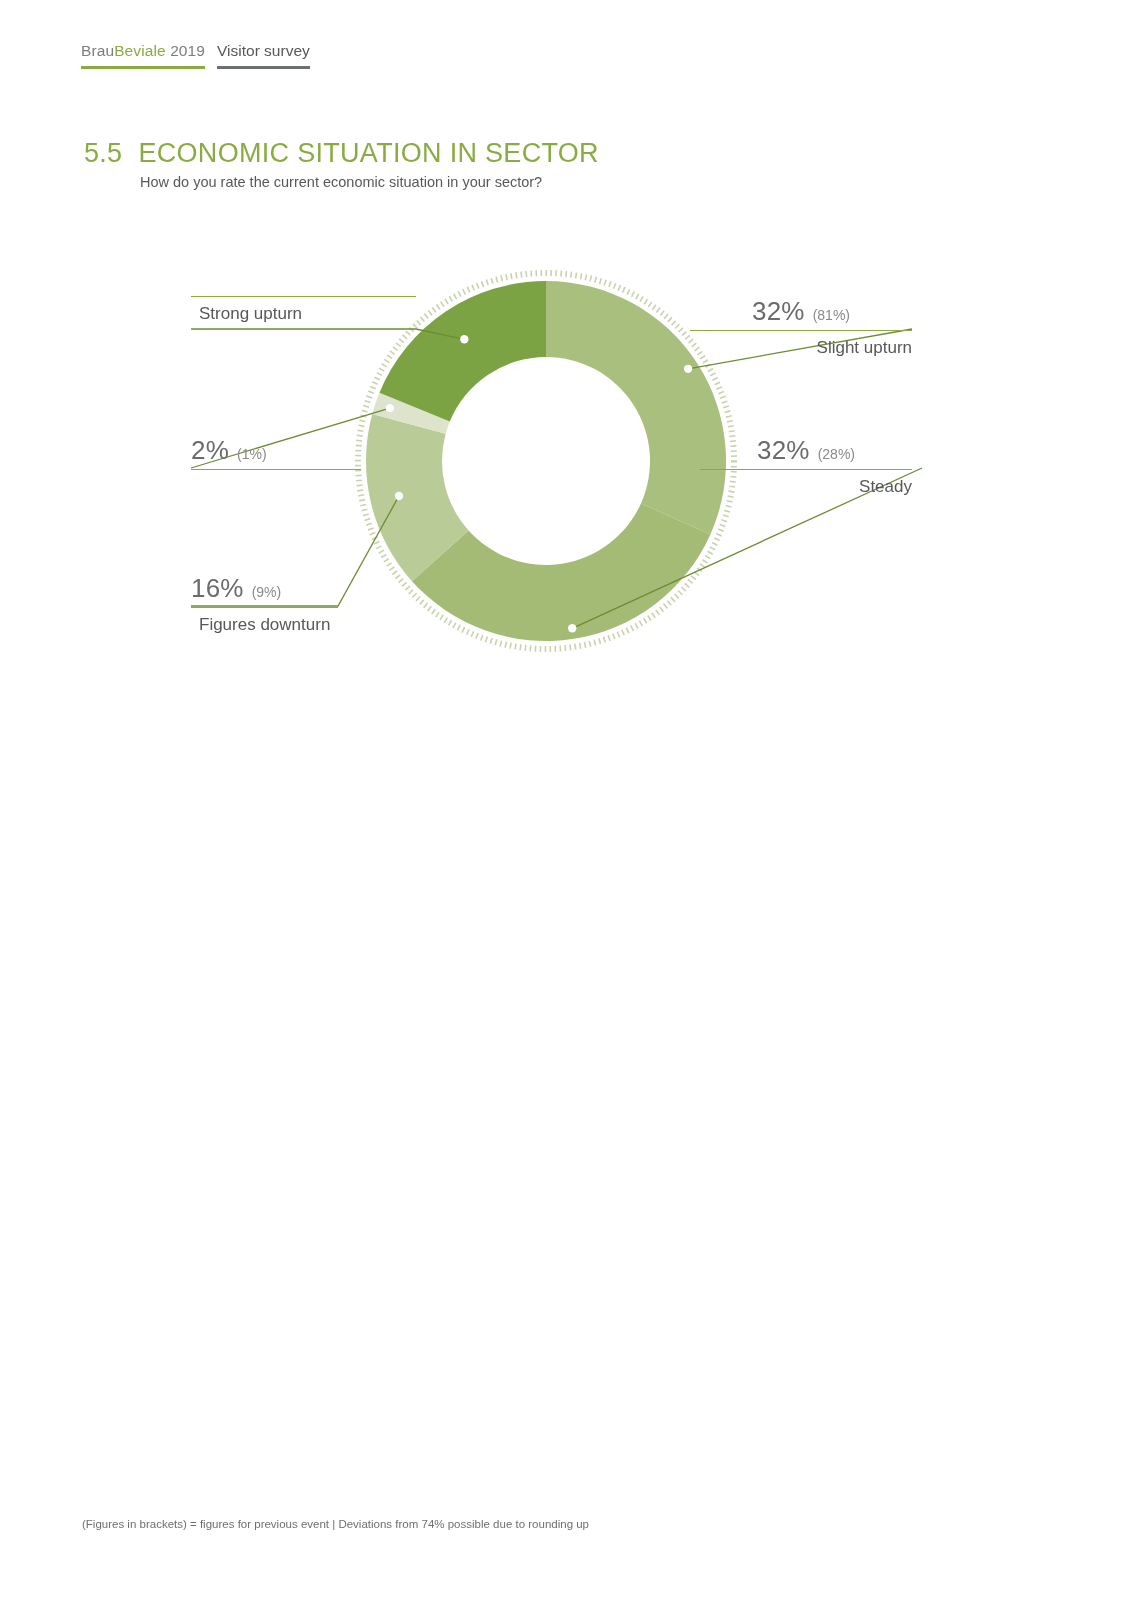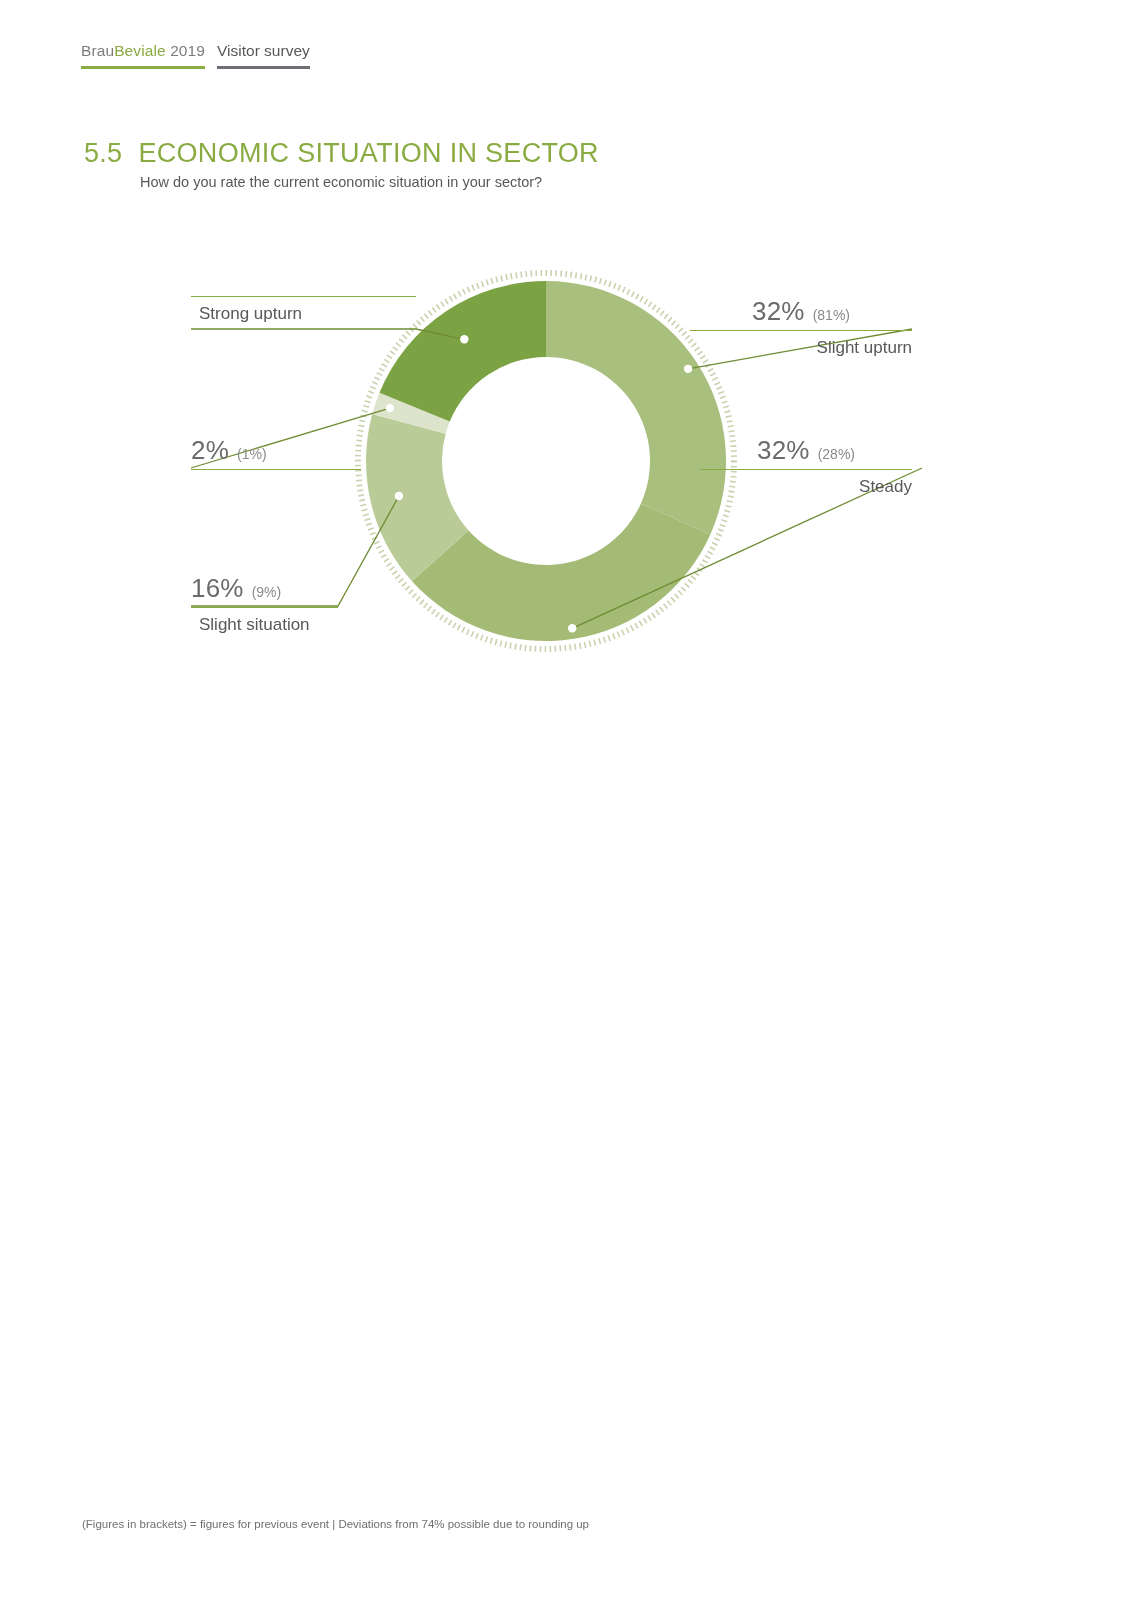--- a/index.html
+++ b/index.html
@@ -207,16 +207,16 @@
   <div class="rule"></div>
   <div class="cat-label">Steady</div>
 </div>
 
 <div class="callout left" id="co-slight-downturn" style="left:191px; top:573px; width:147px;">
   <div class="pct-row">
     <span class="pct-main">16%</span>
     <span class="pct-prev">(9%)</span>
   </div>
   <div class="rule"></div>
-  <div class="cat-label">Slight situation</div>
+  <div class="cat-label">Figures downturn</div>
 </div>
 
 <div id="footer-note">(Figures in brackets) = figures for previous event | Deviations from 74% possible due to rounding up</div>
 
 </body></html>

